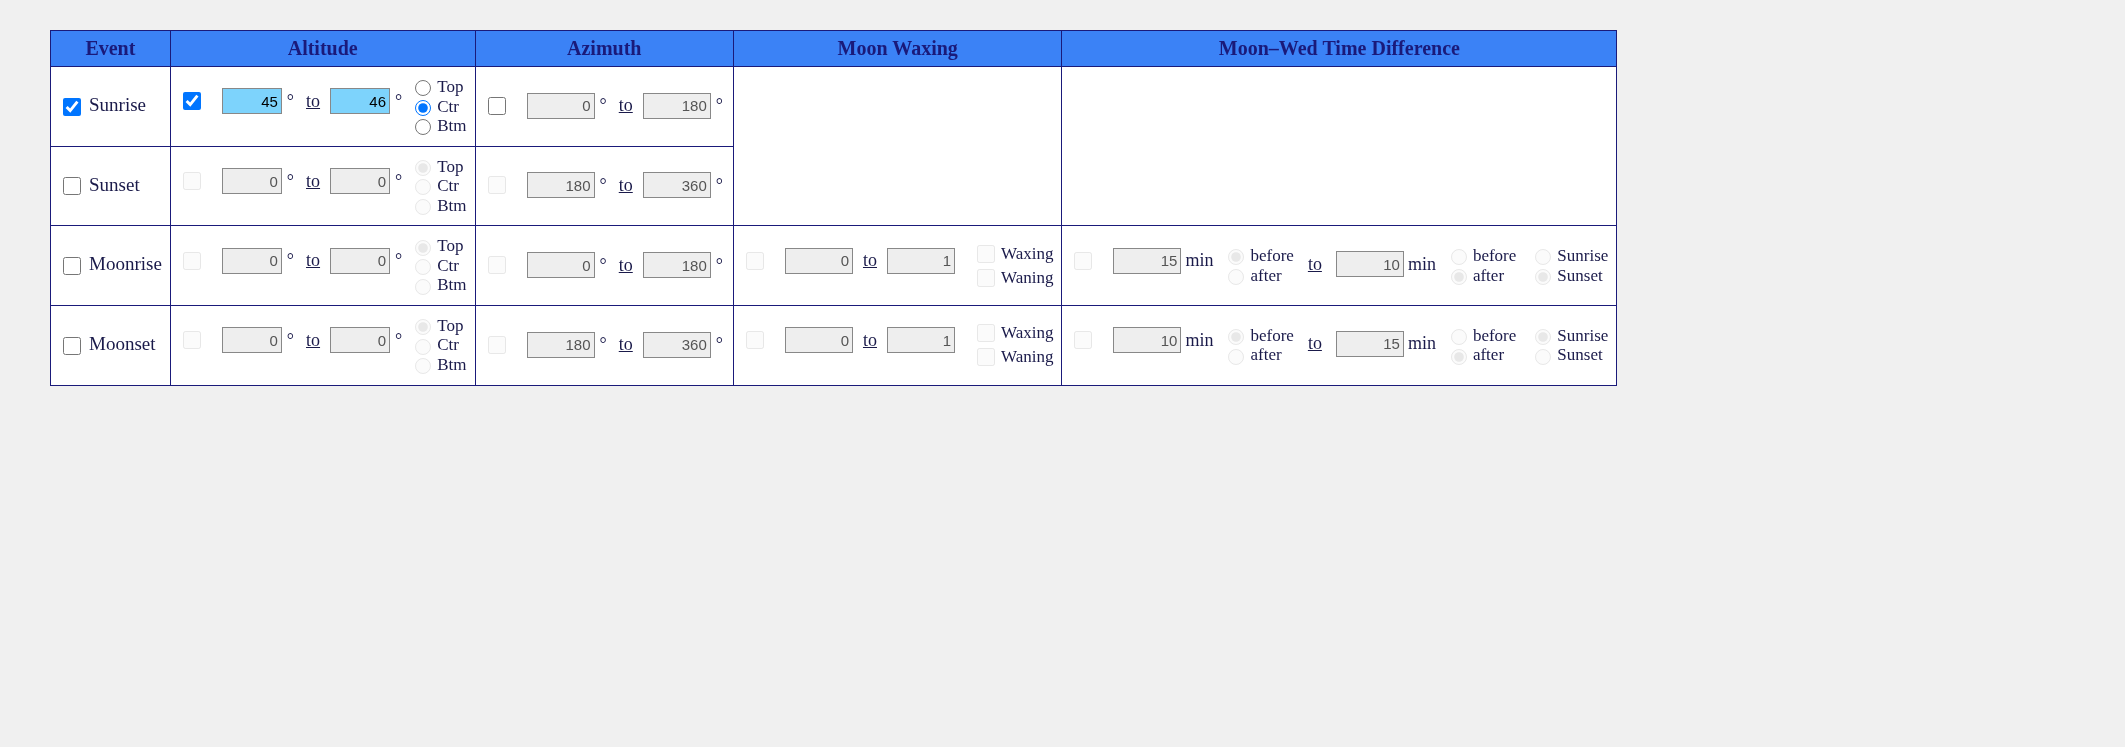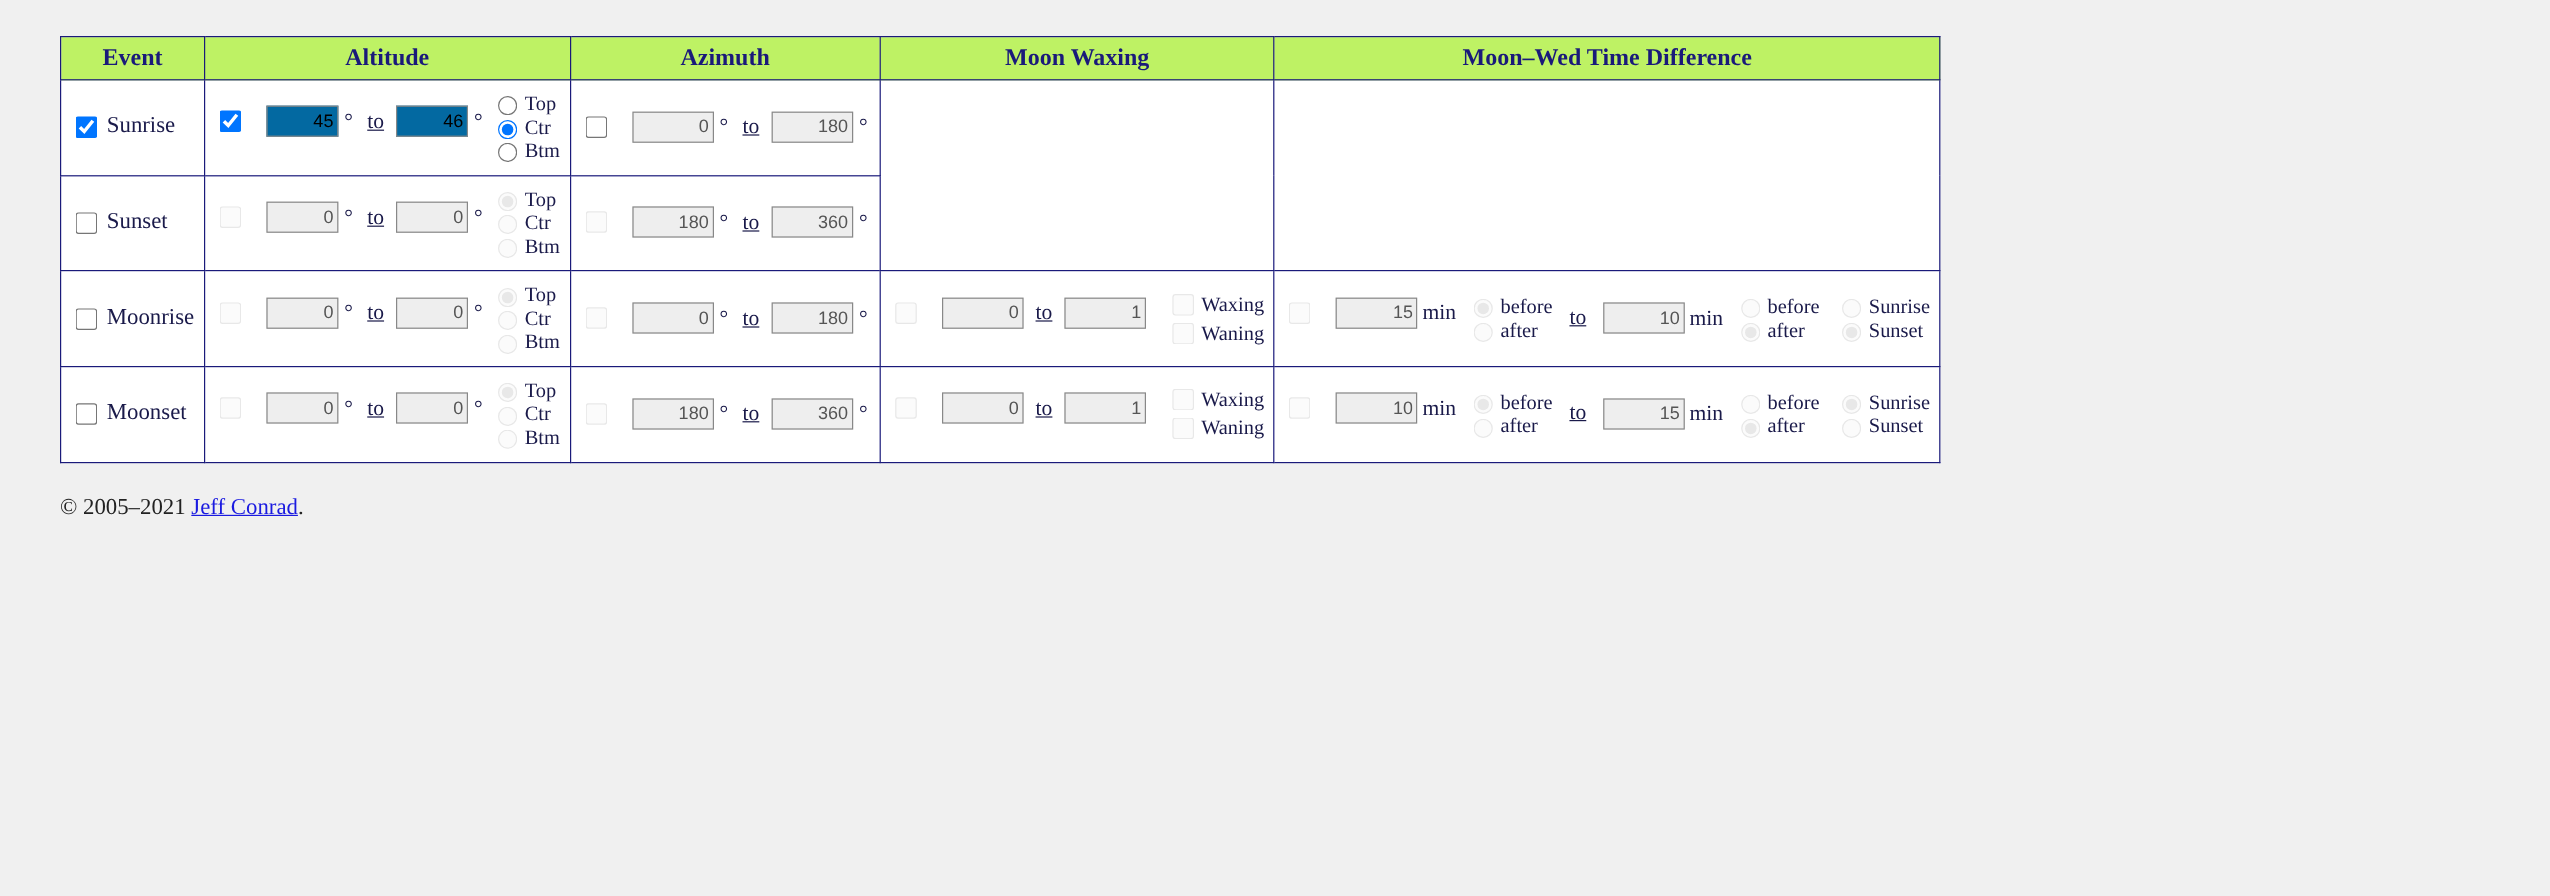--- a/index.html
+++ b/index.html
@@ -30,21 +30,21 @@
     padding: 10px 8px;
     vertical-align: middle;
     white-space: nowrap;
   }
   table.grid th {
     font-weight: bold;
     color: #1a1a7a;
     text-align: center;
     padding: 6px 6px;
     font-size: 20px;
-    background: #bef264;
+    background: #3b82f6;
   }
   .event-cell {
     text-align: left;
     padding: 8px 12px;
   }
   .event-cell input[type=checkbox] {
     width: 18px; height: 18px;
     vertical-align: middle;
     margin-right: 8px;
   }
@@ -70,21 +70,21 @@
     font-size: 17px;
   }
   input[type=text] {
     width: 52px;
     height: 22px;
     text-align: right;
     font-family: Arial, sans-serif;
     font-size: 15px;
     border: 1px solid #888;
     padding: 1px 3px;
-    background: #0369a1;
+    background: #7dd3fc;
   }
   input[type=text][disabled] {
     background: #eee;
     color: #555;
   }
   input[type=text].wide {
     width: 60px;
   }
   input[type=checkbox] {
     width: 18px; height: 18px;
@@ -384,17 +384,14 @@
               <label>
                 <input type="radio" name="moonset-td-ref" disabled="" style="">
                 <span>Sunset</span>
               </label>
             </span></td>
         </tr>
       </tbody>
 </table>
 
 
-<div class="copyright">
-  <span>© 2005–2021 </span><a href="#">Jeff Conrad</a><span>.</span>
+
 </div>
 
-</div>
-
 </body></html>

